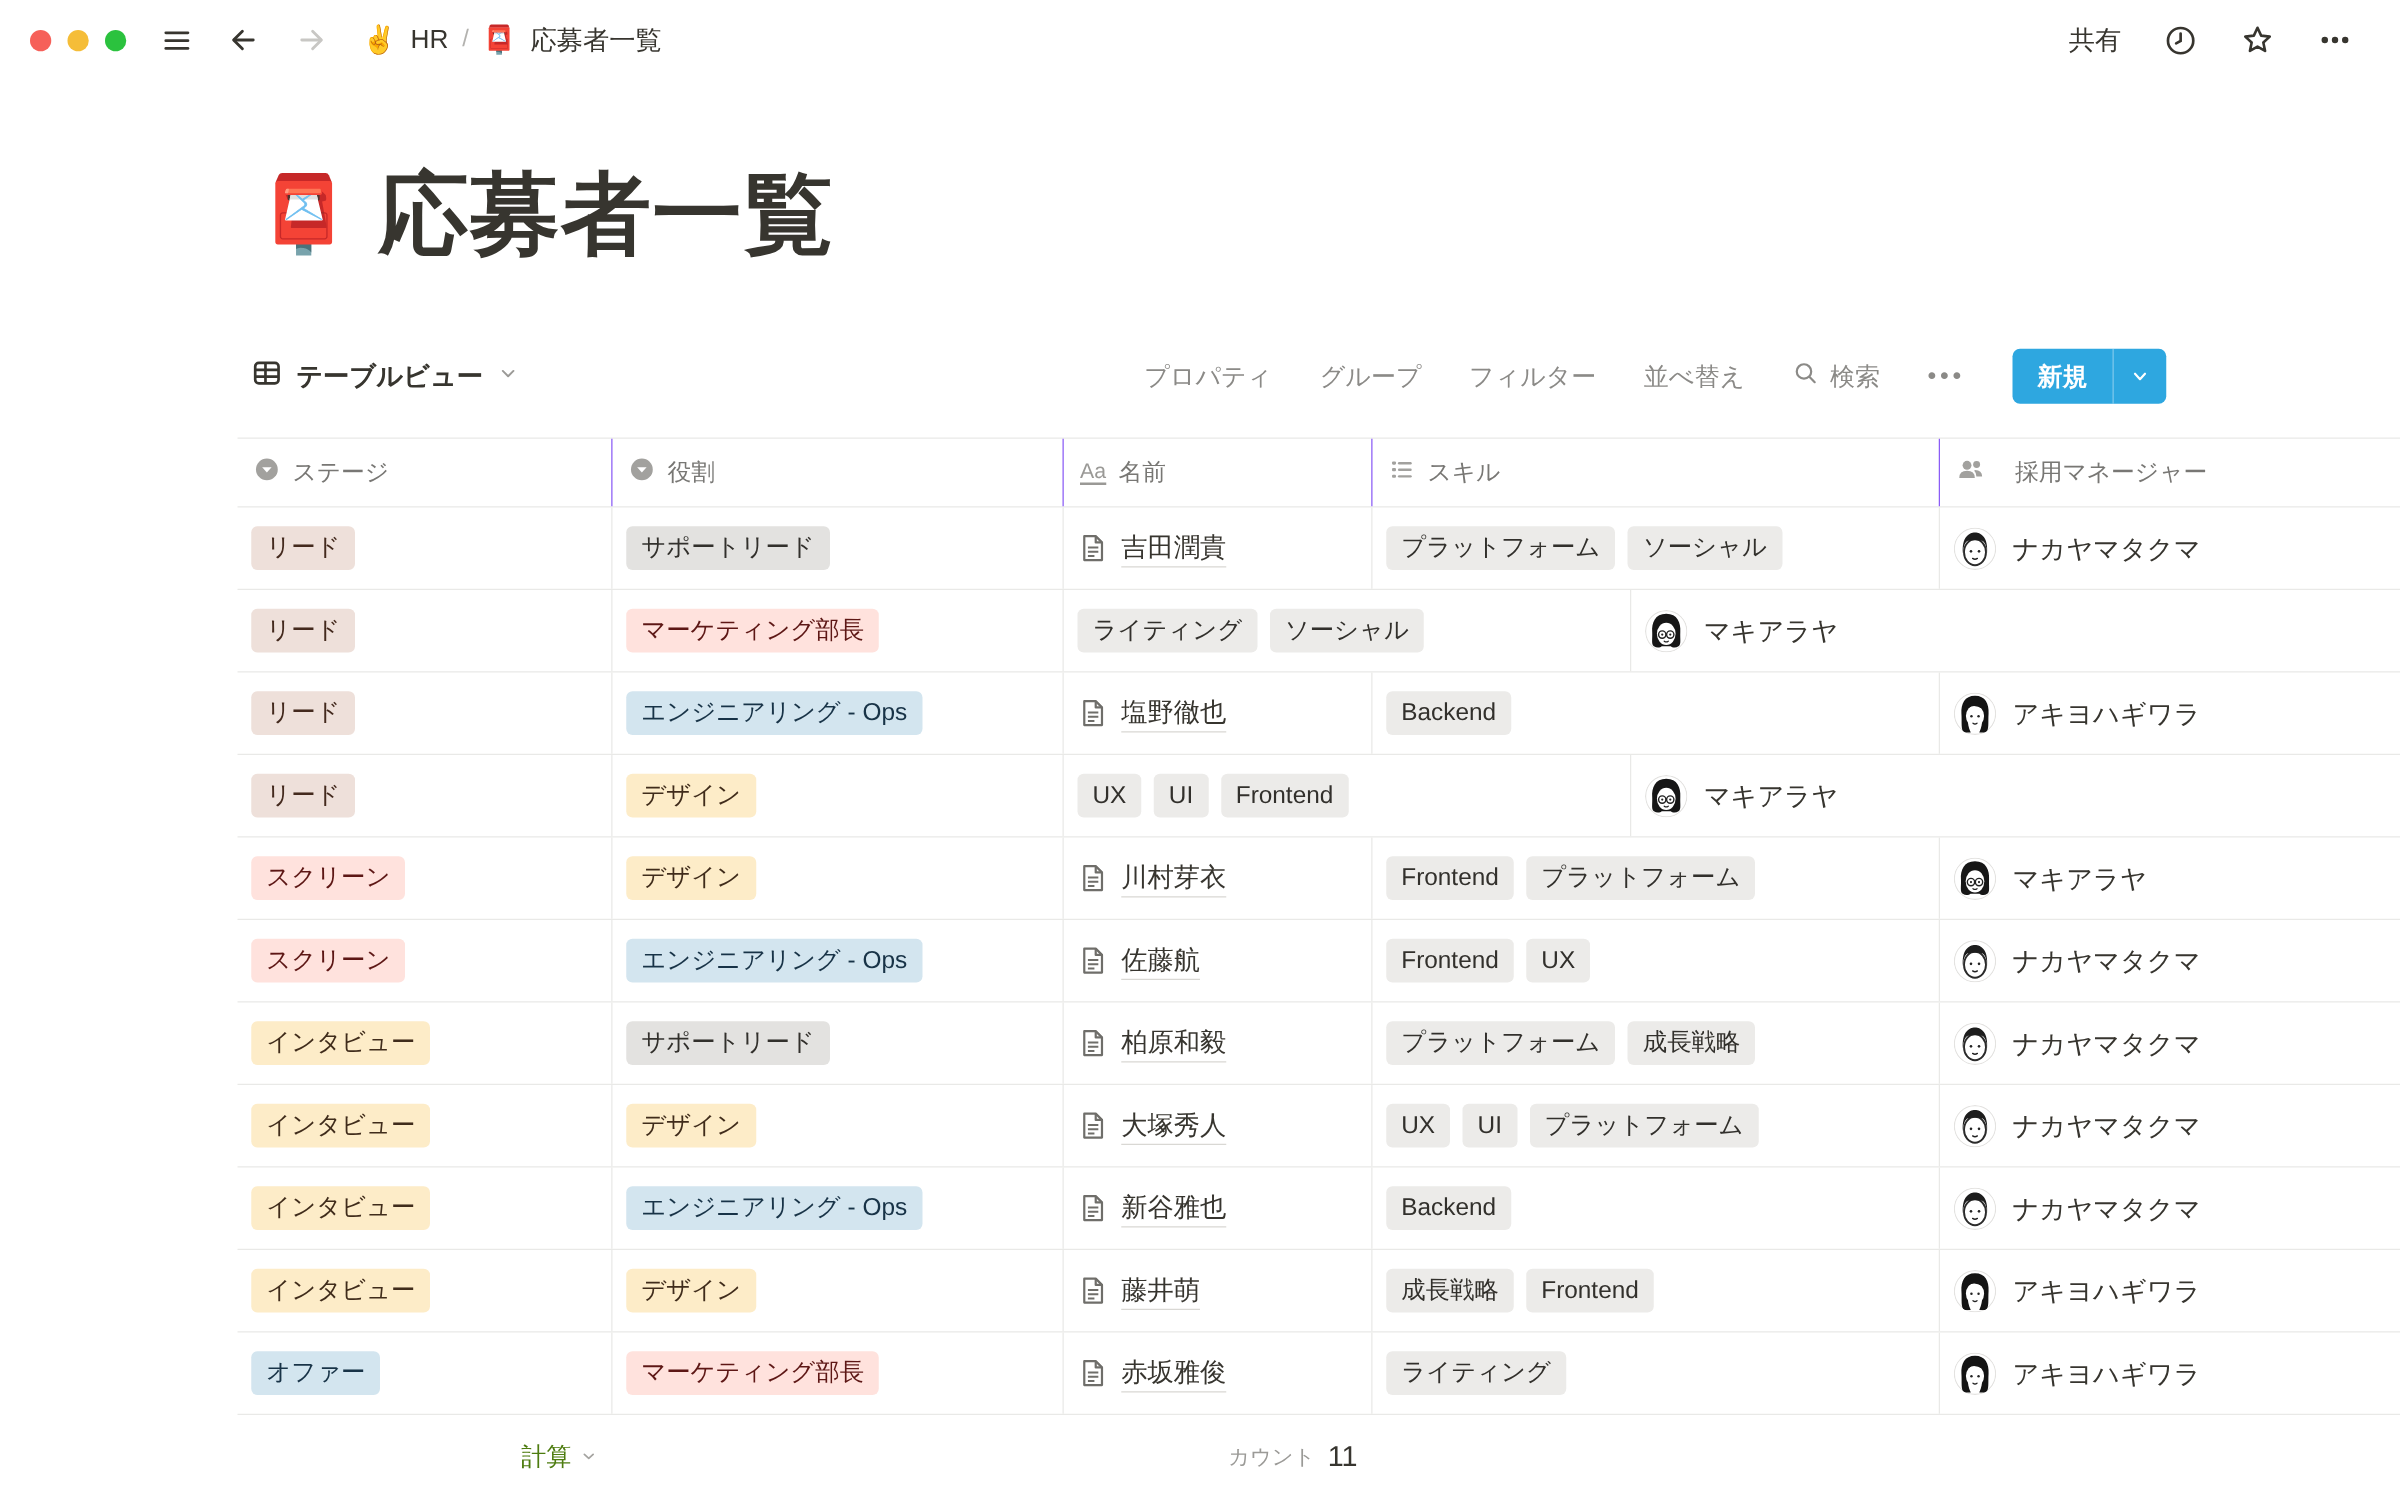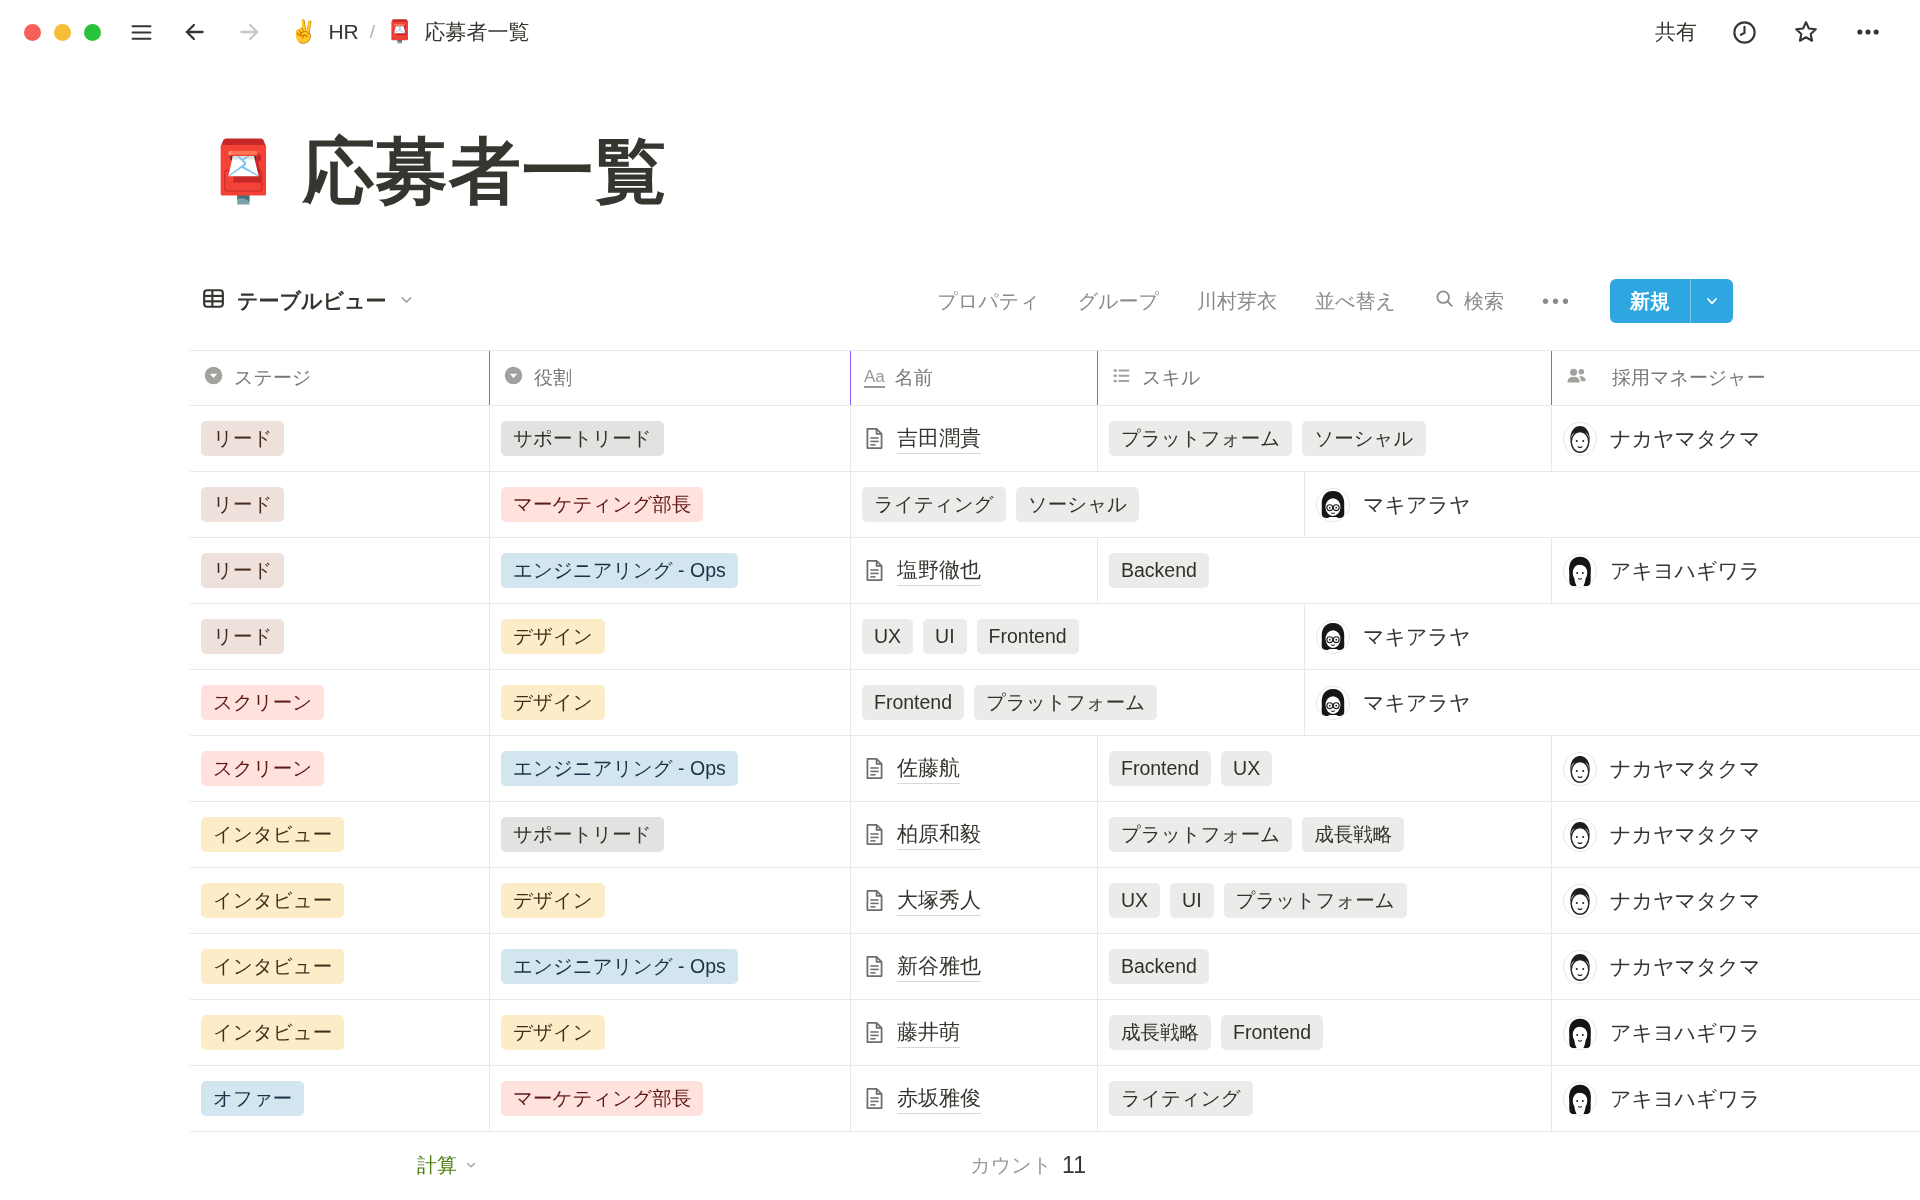--- a/index.html
+++ b/index.html
@@ -51,21 +51,21 @@
   .name-cell { gap:10px; }
   .name-text { font-size:21px; font-weight:500; border-bottom:1.5px solid #D9D8D4; padding-bottom:1px; white-space:nowrap; }
   .manager-cell { gap:13px; font-size:21px; }
   .avatar { width:34px; height:34px; border-radius:50%; overflow:hidden; flex:0 0 34px; }
   .avatar svg { display:block; width:34px; height:34px; }
 
   
   .tfoot { display:flex; height:66px; }
   .tf { display:flex; align-items:center; justify-content:flex-end; padding:0 12px; }
   .calc { color:#4d7c0f; font-size:20px; display:flex; align-items:center; gap:7px; }
-  .count-label { color:#9B9A97; font-size:20px; }
+  .count-label { color:#9B9A97; font-size:17px; }
   .count-value { color:#37352F; font-size:23px; margin-left:10px; }
 </style>
 </head>
 <body>
 
 <div class="topbar">
   <div class="traffic">
     <div class="light red"></div>
     <div class="light yellow"></div>
     <div class="light green"></div>
@@ -145,21 +145,21 @@
     <span>テーブルビュー</span>
     <span class="view-caret">
       <svg width="17" height="17" viewBox="0 0 24 24" fill="none">
           <path d="M6 9.5 L12 15.5 L18 9.5" stroke="#9B9A97" stroke-width="2.2" stroke-linecap="round" stroke-linejoin="round"></path>
         </svg>
     </span>
   </div>
   <div class="toolbar-right">
     <span>プロパティ</span>
     <span>グループ</span>
-    <span>川村芽衣</span>
+    <span>フィルター</span>
     <span>並べ替え</span>
     <span class="search-item">
       <span>
         <svg width="21" height="21" viewBox="0 0 24 24" fill="none">
             <circle cx="10.5" cy="10.5" r="6.6" stroke="#8B8A87" stroke-width="2"></circle>
             <line x1="15.4" y1="15.4" x2="20.3" y2="20.3" stroke="#8B8A87" stroke-width="2" stroke-linecap="round"></line>
           </svg>
       </span>
       <span>検索</span>
     </span>
@@ -358,20 +358,32 @@
           <span>マキアラヤ</span>
         </div>
       </div>
       <div class="tr">
         <div class="td c-stage">
           <span class="tag" style="background: rgb(255, 226, 221); color: rgb(93, 23, 21);">スクリーン</span>
         </div>
         <div class="td c-role">
           <span class="tag" style="background: rgb(253, 236, 200); color: rgb(64, 44, 27);">デザイン</span>
         </div>
+        <div class="td c-name name-cell">
+          <span style="display: flex;">
+            <svg width="25" height="25" viewBox="0 0 24 24" fill="none">
+              <path d="M5.2 2.8 H14 L18.8 7.6 V21.2 H5.2 Z" stroke="#6F6E6A" stroke-width="1.7" stroke-linejoin="round"></path>
+              <path d="M14 2.8 V7.6 H18.8" stroke="#6F6E6A" stroke-width="1.7" stroke-linejoin="round"></path>
+              <line x1="8" y1="11.5" x2="16" y2="11.5" stroke="#6F6E6A" stroke-width="1.5"></line>
+              <line x1="8" y1="14.8" x2="16" y2="14.8" stroke="#6F6E6A" stroke-width="1.5"></line>
+              <line x1="8" y1="18.1" x2="13" y2="18.1" stroke="#6F6E6A" stroke-width="1.5"></line>
+            </svg>
+          </span>
+          <span class="name-text">川村芽衣</span>
+        </div>
         <div class="td c-skills skills-cell">
           <span class="tag" style="background: rgb(236, 235, 233); color: rgb(50, 48, 44);">Frontend</span>
           <span class="tag" style="background: rgb(236, 235, 233); color: rgb(50, 48, 44);">プラットフォーム</span>
         </div>
         <div class="td c-manager manager-cell">
           <span class="avatar">
             <svg viewBox="0 0 36 36">
               <circle cx="18" cy="18" r="17.5" fill="#fff" stroke="#E3E2E0"></circle>
               <path d="M18 3.2 C8.5 3.2 5.6 10.8 6.1 18.6 C6.4 24.6 5.1 29.2 7.6 30.8 C10 32.4 13.2 31.8 14.2 30.6 L21.8 30.6 C22.8 31.8 26 32.4 28.4 30.8 C30.9 29.2 29.6 24.6 29.9 18.6 C30.4 10.8 27.5 3.2 18 3.2 Z" fill="#161616"></path>
               <ellipse cx="18" cy="20.2" rx="7.9" ry="9.4" fill="#fff"></ellipse>

